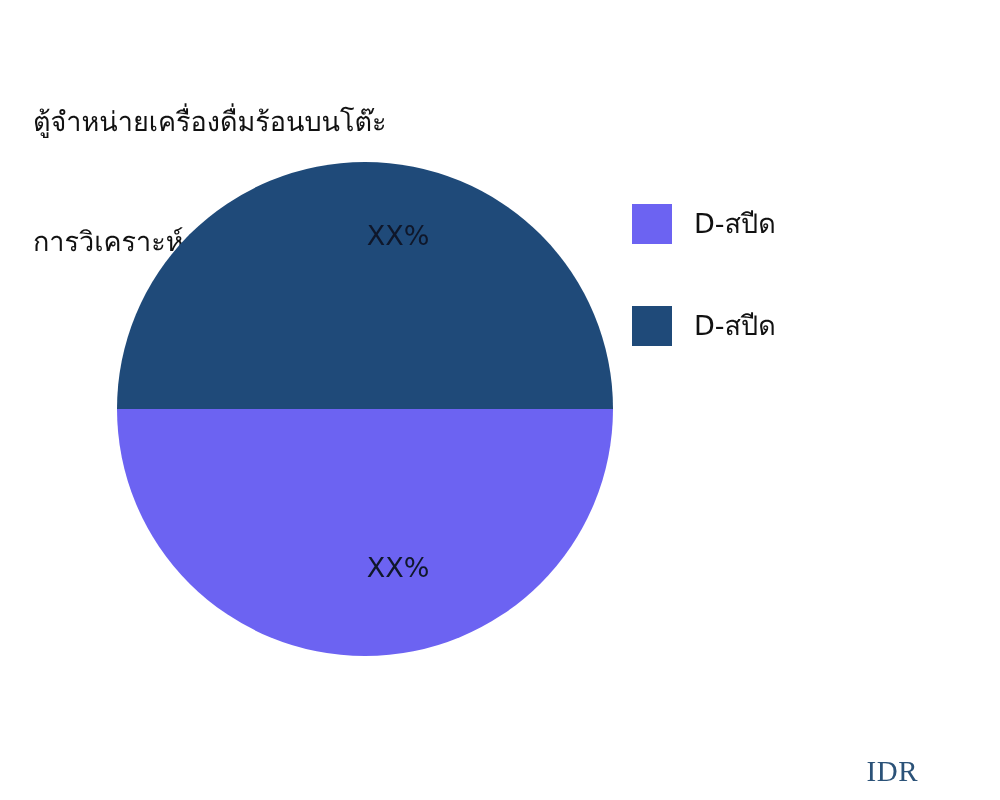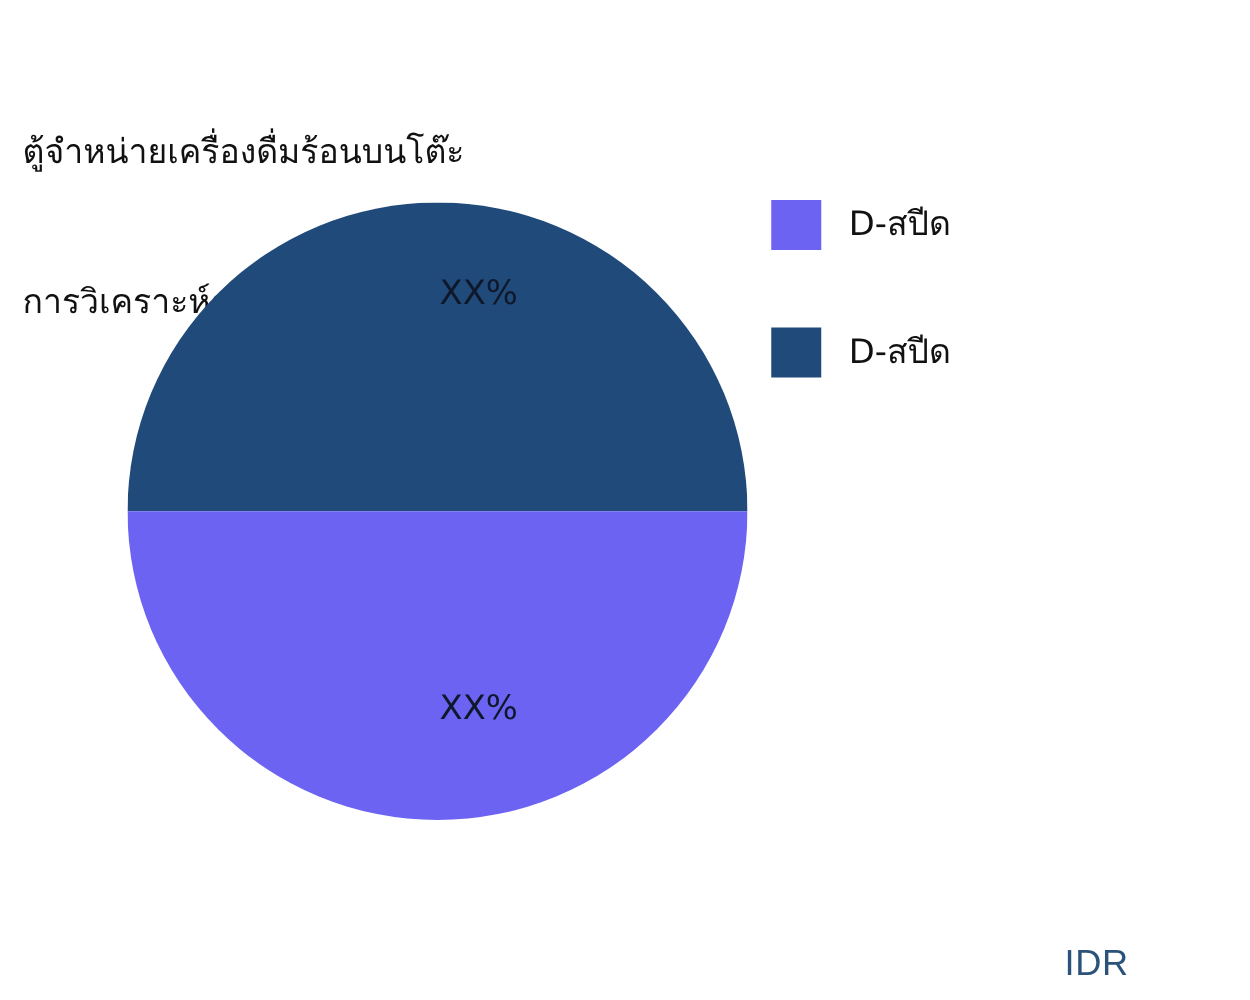--- a/index.html
+++ b/index.html
@@ -11,21 +11,21 @@
     width: 1000px;
     height: 800px;
     background: #ffffff;
     font-family: "DejaVu Sans", "Liberation Sans", sans-serif;
     overflow: hidden;
     position: relative;
   }
 
   #chart-root {
     position: absolute;
-    left: 0;
+    left: 15px;
     top: 0;
     width: 935px;
     height: 800px;
   }
 
   
   #chart-title {
     position: absolute;
     left: 18px;
     top: 22px;
@@ -78,20 +78,21 @@
     position: absolute;
     left: 617px;
     top: 160px;
     width: 340px;
   }
   .legend-item {
     display: flex;
     align-items: center;
     height: 40px;
     margin-bottom: 62px;
+    margin-top: 44px;
   }
   .legend-swatch {
     width: 40px;
     height: 40px;
     flex: 0 0 auto;
   }
   .legend-label {
     margin-left: 22px;
     font-size: 27px;
     color: #111111;
@@ -99,21 +100,21 @@
     white-space: nowrap;
   }
 
   
   #watermark {
     position: absolute;
     right: 32px;
     bottom: 12px;
     font-size: 29px;
     color: #2b5278;
-    font-family: Liberation Sans, sans-serif;
+    font-family: Liberation Serif, serif;
     letter-spacing: 0.5px;
     margin-left: 29px;
   }
 </style>
 </head>
 <body style="background: rgb(255, 255, 255);">
 
 <div id="chart-root">
 
   <div id="chart-title">

